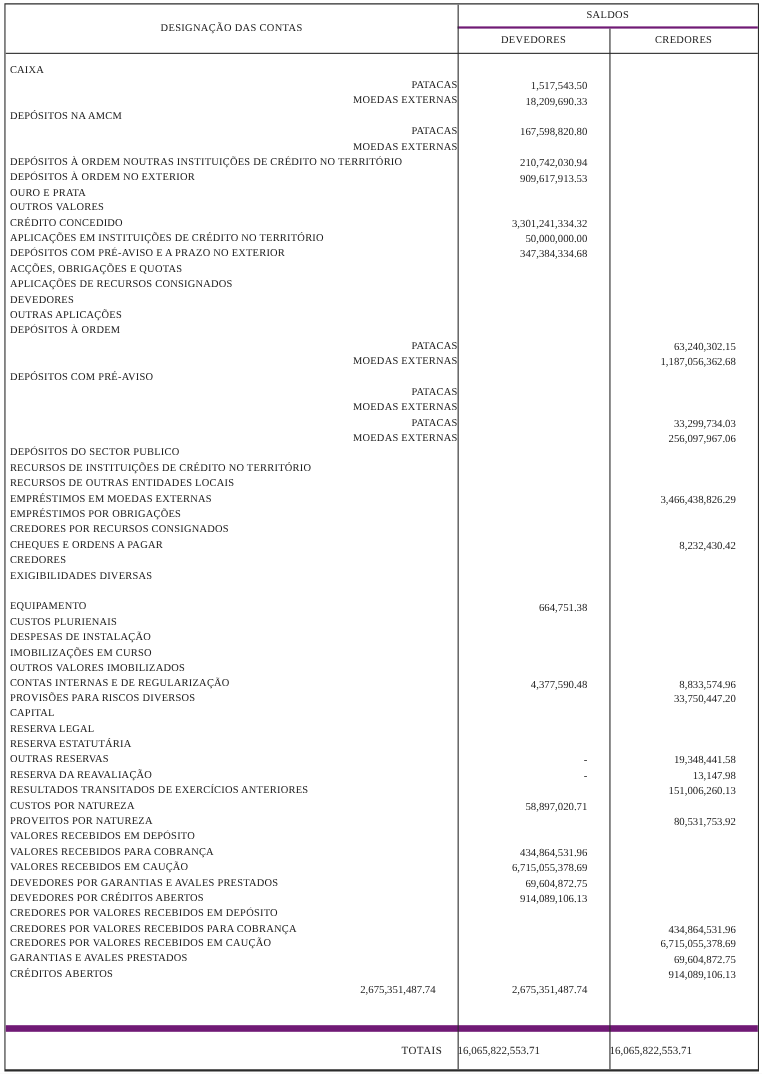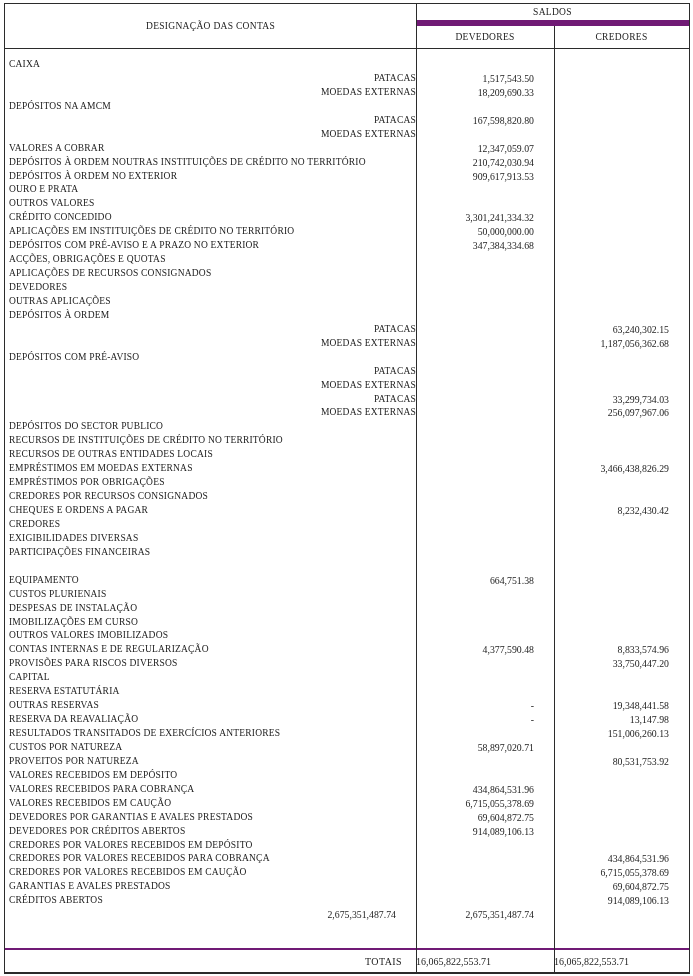--- a/index.html
+++ b/index.html
@@ -38,21 +38,21 @@
     font-size: 9.5px;
     letter-spacing: 0.3px;
   }
   .hdr-cell {
     display: flex;
     align-items: center;
     justify-content: center;
     white-space: nowrap;
   }
   .hdr-designacao { grid-row: 1 / 3; grid-column: 1; }
-  .hdr-saldos      { grid-column: 2 / 4; grid-row: 1; border-bottom: 6px solid #701a75; font-family: Liberation Serif, serif; }
+  .hdr-saldos      { grid-column: 2 / 4; grid-row: 1; border-bottom: 2px solid #701a75; font-family: Liberation Serif, serif; }
   .hdr-dev         { grid-column: 2; grid-row: 2; }
   .hdr-cred        { grid-column: 3; grid-row: 2; }
   
   .tbl-body {
     flex: 1;
     padding-top: 9px;
     box-sizing: border-box;
     overflow: hidden;
   }
   .row {
@@ -65,23 +65,23 @@
   .cell { overflow: hidden; white-space: nowrap; }
   .cell-label { padding-left: 4px; letter-spacing: 0.2px; }
   .cell-label.indent { padding-left: 12px; text-align: right; }
   .cell-num {
     text-align: right;
     padding-right: 20px;
     font-size: 9.8px;
   }
   
   .totals {
-    height: 24px;
+    height: 40px;
     box-sizing: border-box;
-    border-top: 2px solid #701a75;
+    border-top: 6px solid #701a75;
     display: grid;
     grid-template-columns: 411px 138px 1fr;
     align-items: center;
     font-size: 10px;
   }
   .totals .t-label {
     text-align: right;
     padding-right: 14px;
     letter-spacing: 0.4px;
   }
@@ -139,25 +139,20 @@
           <div class="cell cell-label indent">PATACAS</div>
           <div class="cell cell-num">167,598,820.80</div>
           <div class="cell cell-num"></div>
         </div>
         <div class="row">
           <div class="cell cell-label indent">MOEDAS EXTERNAS</div>
           <div class="cell cell-num"></div>
           <div class="cell cell-num"></div>
         </div>
         <div class="row">
-          <div class="cell cell-label">VALORES A COBRAR</div>
-          <div class="cell cell-num">12,347,059.07</div>
-          <div class="cell cell-num"></div>
-        </div>
-        <div class="row">
           <div class="cell cell-label">DEPÓSITOS À ORDEM NOUTRAS INSTITUIÇÕES DE CRÉDITO NO TERRITÓRIO</div>
           <div class="cell cell-num">210,742,030.94</div>
           <div class="cell cell-num"></div>
         </div>
         <div class="row">
           <div class="cell cell-label">DEPÓSITOS À ORDEM NO EXTERIOR</div>
           <div class="cell cell-num">909,617,913.53</div>
           <div class="cell cell-num"></div>
         </div>
         <div class="row">
@@ -280,25 +275,20 @@
           <div class="cell cell-num"></div>
           <div class="cell cell-num">8,232,430.42</div>
         </div>
         <div class="row">
           <div class="cell cell-label">CREDORES</div>
           <div class="cell cell-num"></div>
           <div class="cell cell-num"></div>
         </div>
         <div class="row">
           <div class="cell cell-label">EXIGIBILIDADES DIVERSAS</div>
-          <div class="cell cell-num"></div>
-          <div class="cell cell-num"></div>
-        </div>
-        <div class="row">
-          <div class="cell cell-label">PARTICIPAÇÕES FINANCEIRAS</div>
           <div class="cell cell-num"></div>
           <div class="cell cell-num"></div>
         </div>
         <div class="row">
           <div class="cell cell-num"></div>
           <div class="cell cell-num"></div>
         </div>
         <div class="row">
           <div class="cell cell-label">EQUIPAMENTO</div>
           <div class="cell cell-num">664,751.38</div>
@@ -329,20 +319,25 @@
           <div class="cell cell-num">4,377,590.48</div>
           <div class="cell cell-num">8,833,574.96</div>
         </div>
         <div class="row">
           <div class="cell cell-label">PROVISÕES PARA RISCOS DIVERSOS</div>
           <div class="cell cell-num"></div>
           <div class="cell cell-num">33,750,447.20</div>
         </div>
         <div class="row">
           <div class="cell cell-label">CAPITAL</div>
+          <div class="cell cell-num"></div>
+          <div class="cell cell-num"></div>
+        </div>
+        <div class="row">
+          <div class="cell cell-label">RESERVA LEGAL</div>
           <div class="cell cell-num"></div>
           <div class="cell cell-num"></div>
         </div>
         <div class="row">
           <div class="cell cell-label">RESERVA ESTATUTÁRIA</div>
           <div class="cell cell-num"></div>
           <div class="cell cell-num"></div>
         </div>
         <div class="row">
           <div class="cell cell-label">OUTRAS RESERVAS</div>

